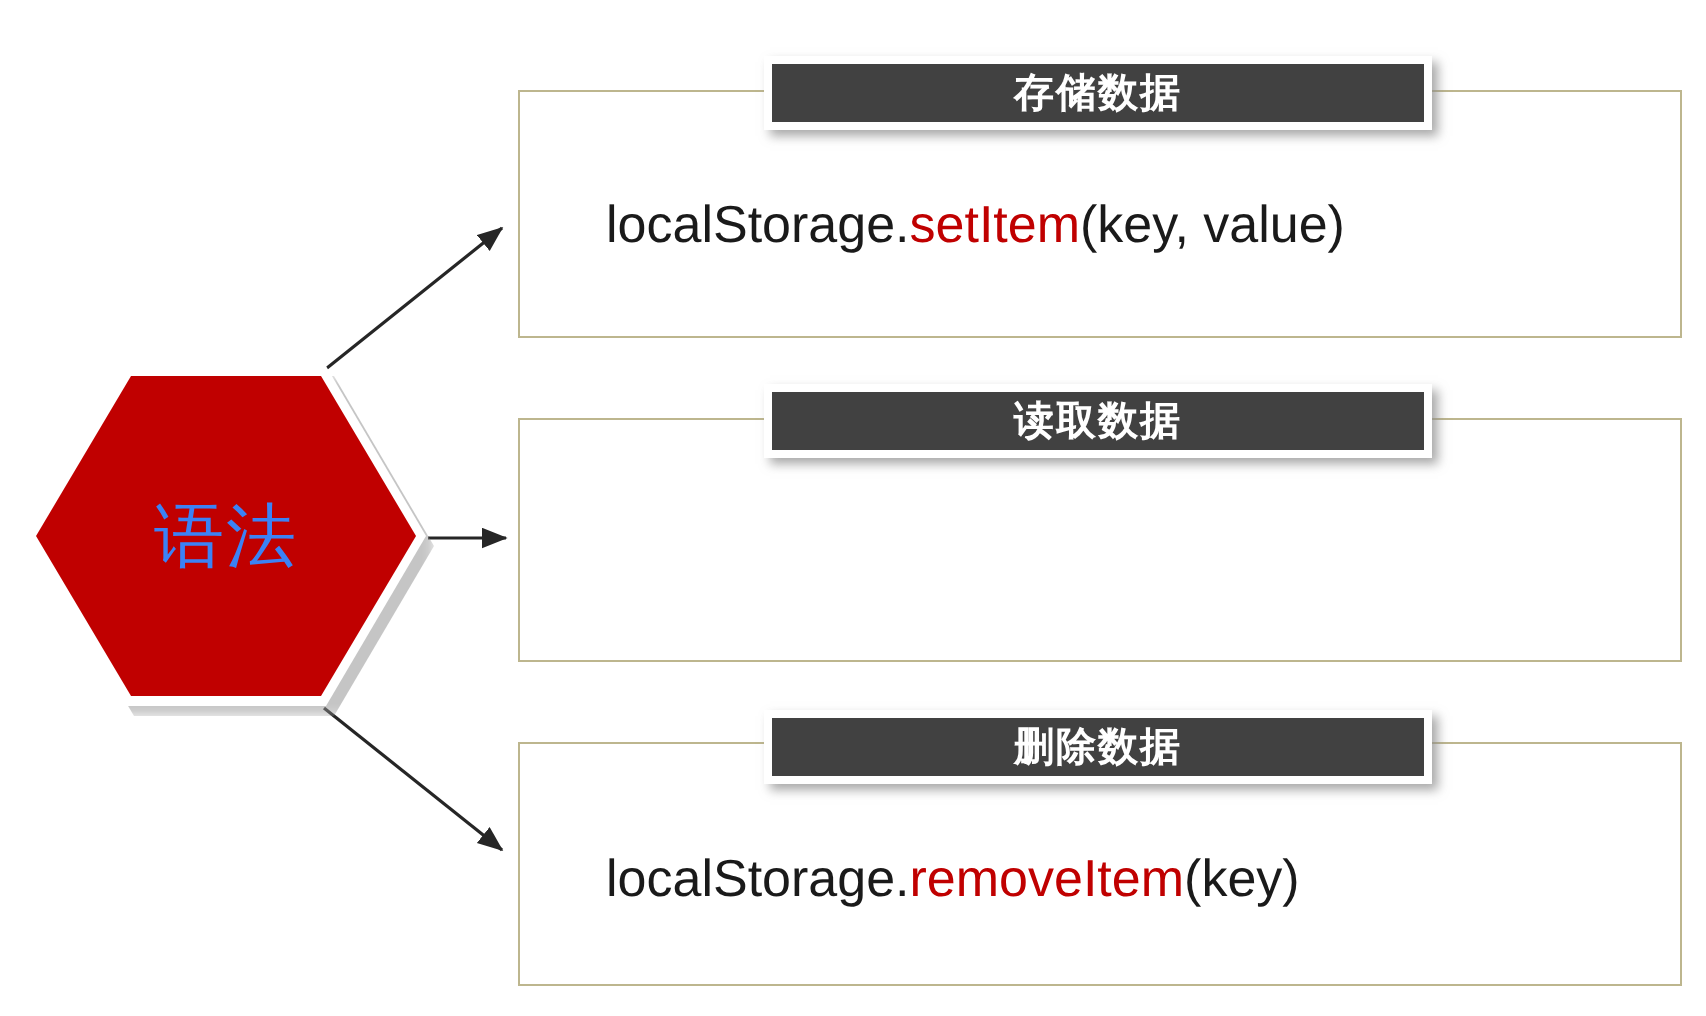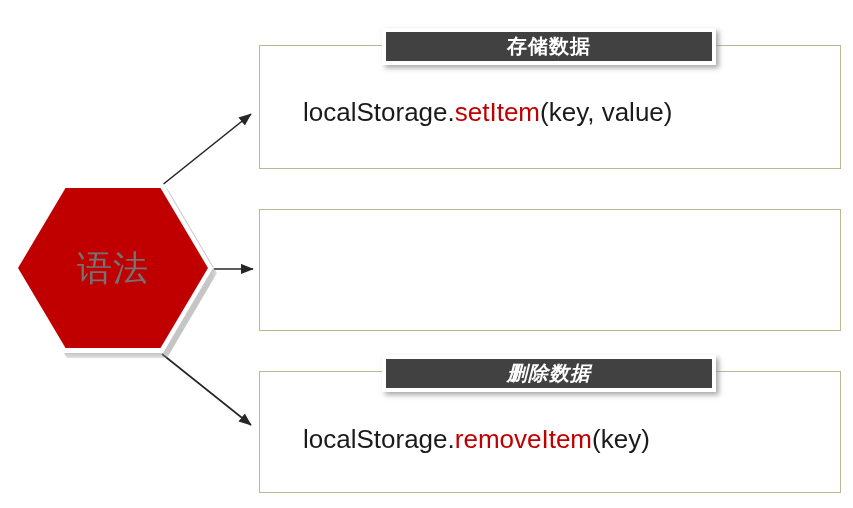--- a/index.html
+++ b/index.html
@@ -65,21 +65,21 @@
   }
   .hex-label {
     position: absolute;
     left: 0;
     top: 0;
     width: 200px;
     height: 170px;
     display: flex;
     align-items: center;
     justify-content: center;
-    color: #737373;
+    color: #3b82f6;
     font-size: 35px;
     letter-spacing: 1px;
     font-family: "DejaVu Sans", "Liberation Sans", sans-serif;
   }
 
   
   #arrows {
     position: absolute;
     left: 0;
     top: 0;
@@ -110,21 +110,21 @@
     box-sizing: border-box;
     background: #414141;
     border: 4px solid #ffffff;
     box-shadow: 3px 3px 5px rgba(140,140,140,0.75);
     display: flex;
     align-items: center;
     justify-content: center;
   }
   .banner-1 { top: 28px; }
   .banner-2 { top: 192px; }
-  .banner-3 { top: 355px; font-style: italic; }
+  .banner-3 { top: 355px; }
   .banner-text {
     color: #ffffff;
     font-size: 20px;
     font-weight: bold;
     letter-spacing: 1px;
     font-family: "DejaVu Sans", "Liberation Sans", sans-serif;
   }
 
   
   .code-line {
@@ -165,20 +165,23 @@
 
   <div class="group group-1"></div>
   <div class="banner banner-1">
     <span class="banner-text">存储数据</span>
   </div>
   <div class="code-line code-1">
     <span>localStorage.</span><span class="code-method">setItem</span><span>(key, value)</span>
   </div>
 
   <div class="group group-2"></div>
+  <div class="banner banner-2">
+    <span class="banner-text">读取数据</span>
+  </div>
 
   <div class="group group-3"></div>
   <div class="banner banner-3">
     <span class="banner-text">删除数据</span>
   </div>
   <div class="code-line code-3">
     <span>localStorage.</span><span class="code-method">removeItem</span><span>(key)</span>
   </div>
 
 </div>

